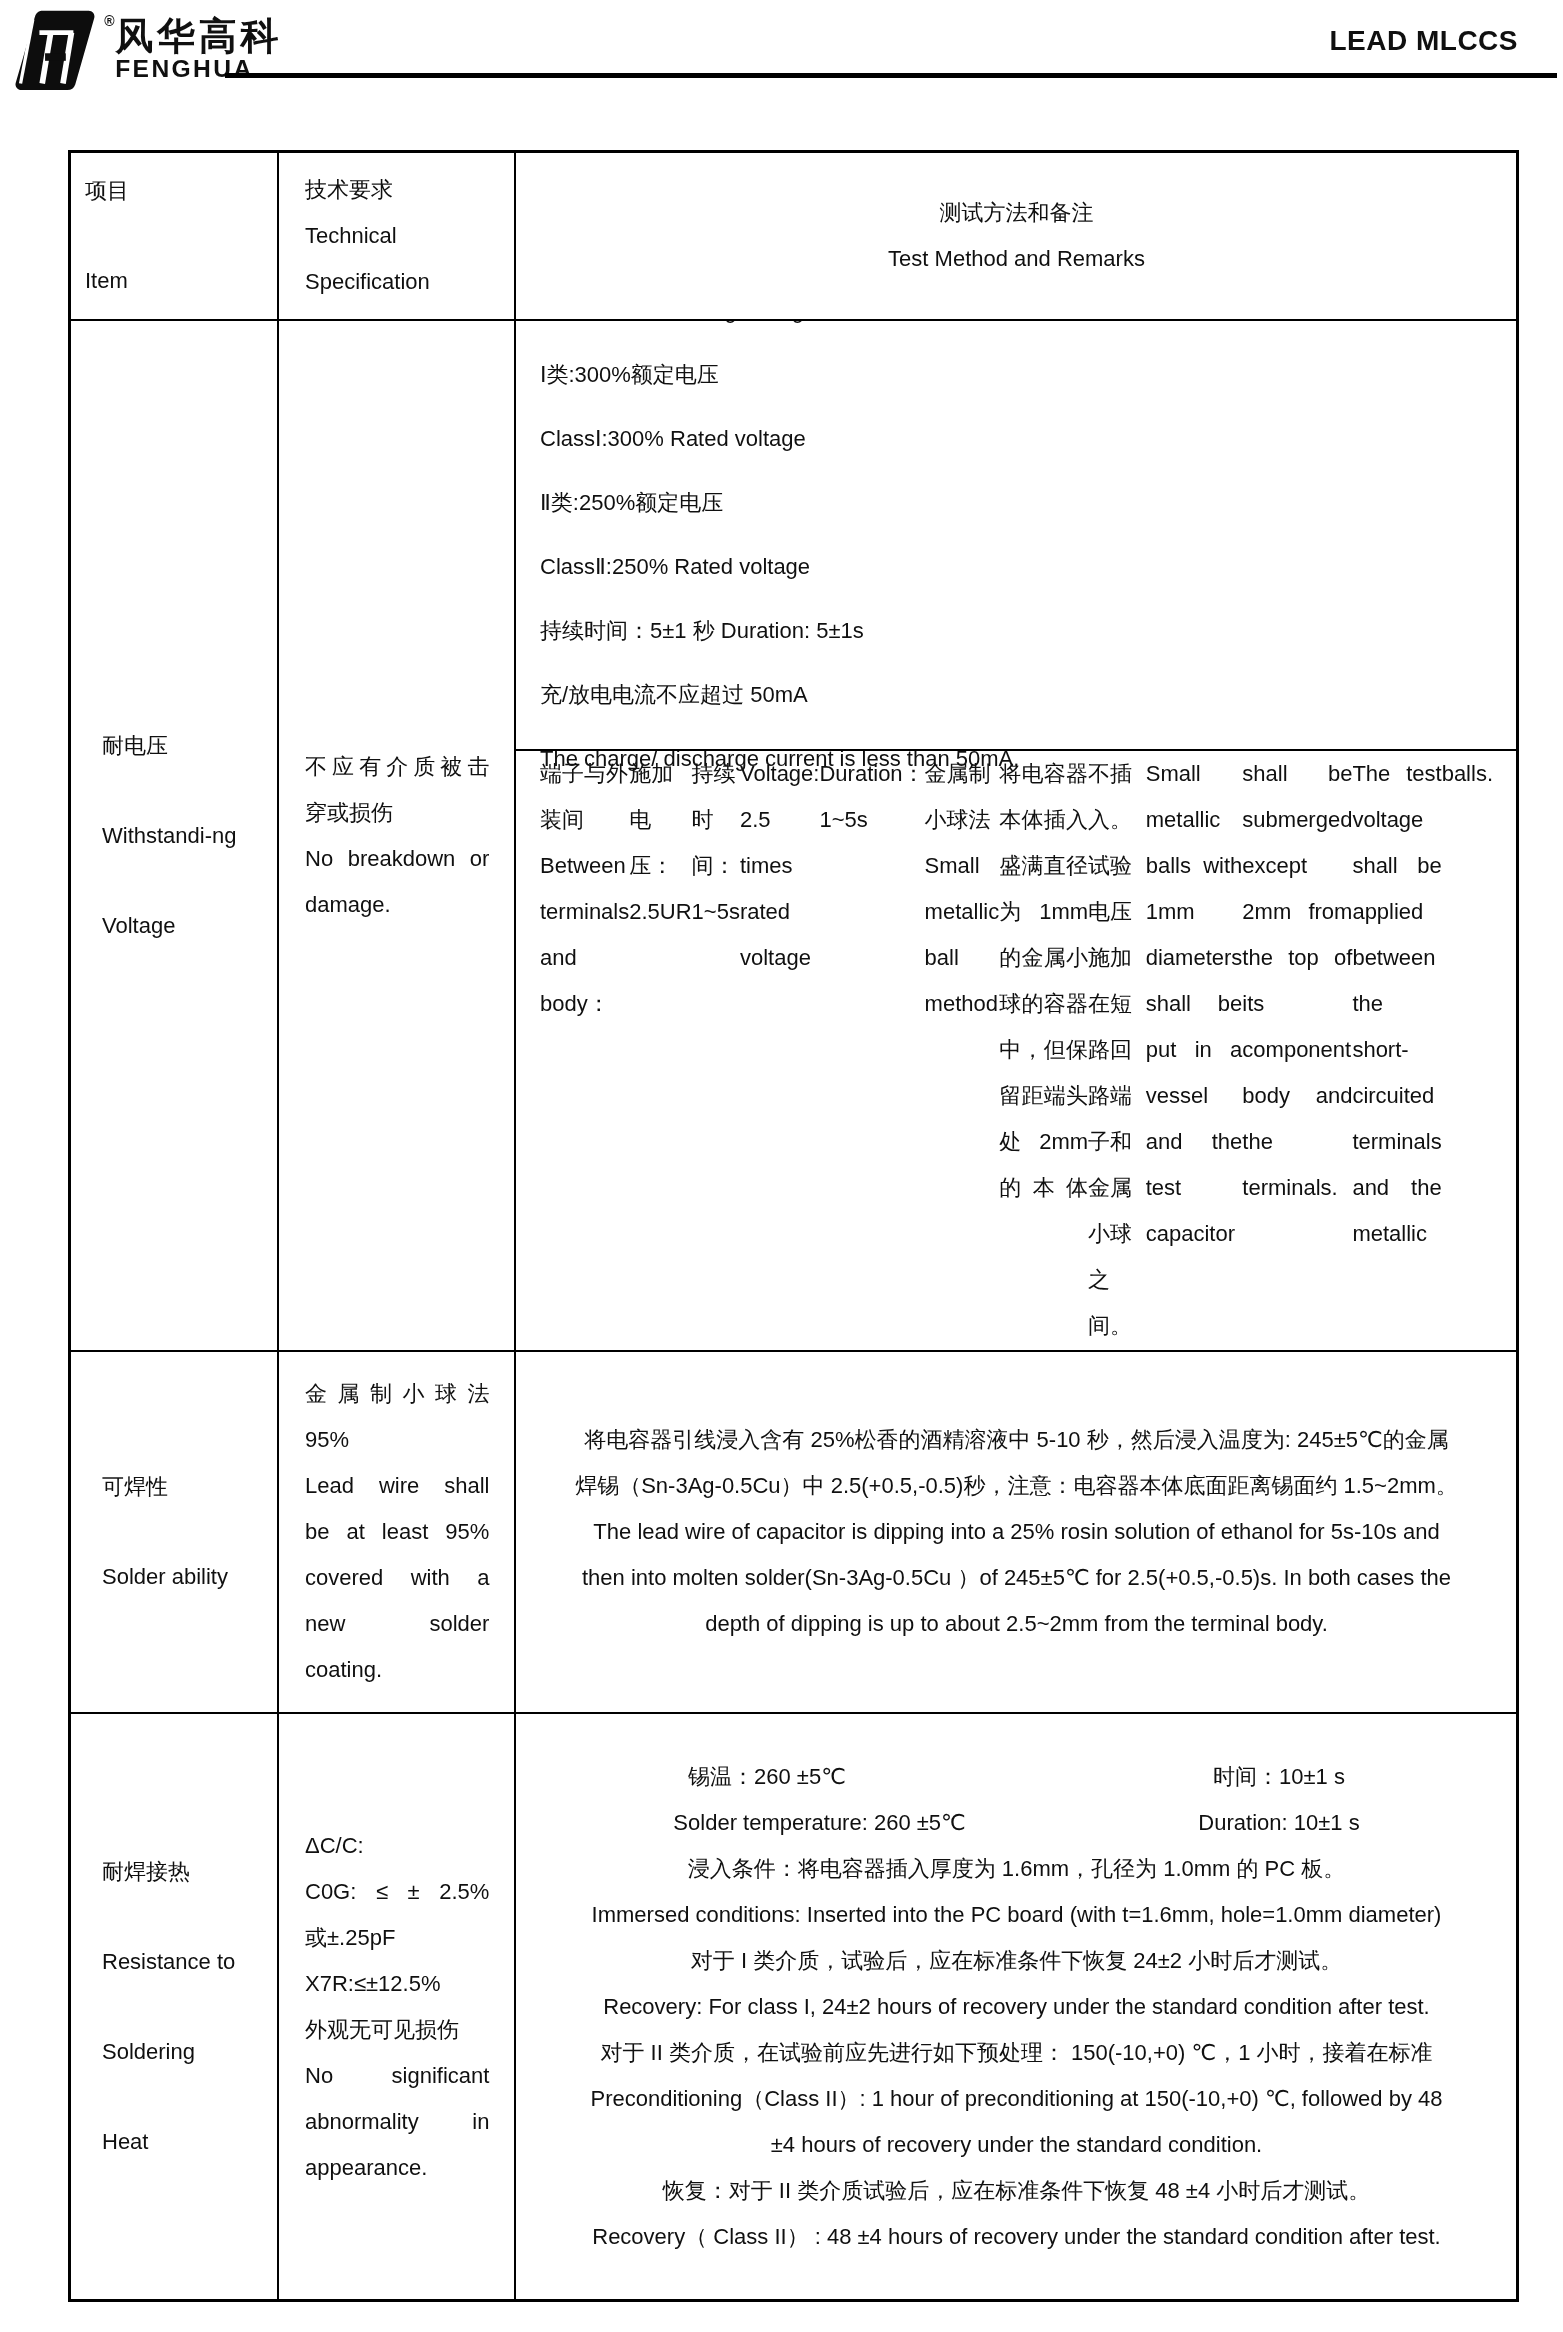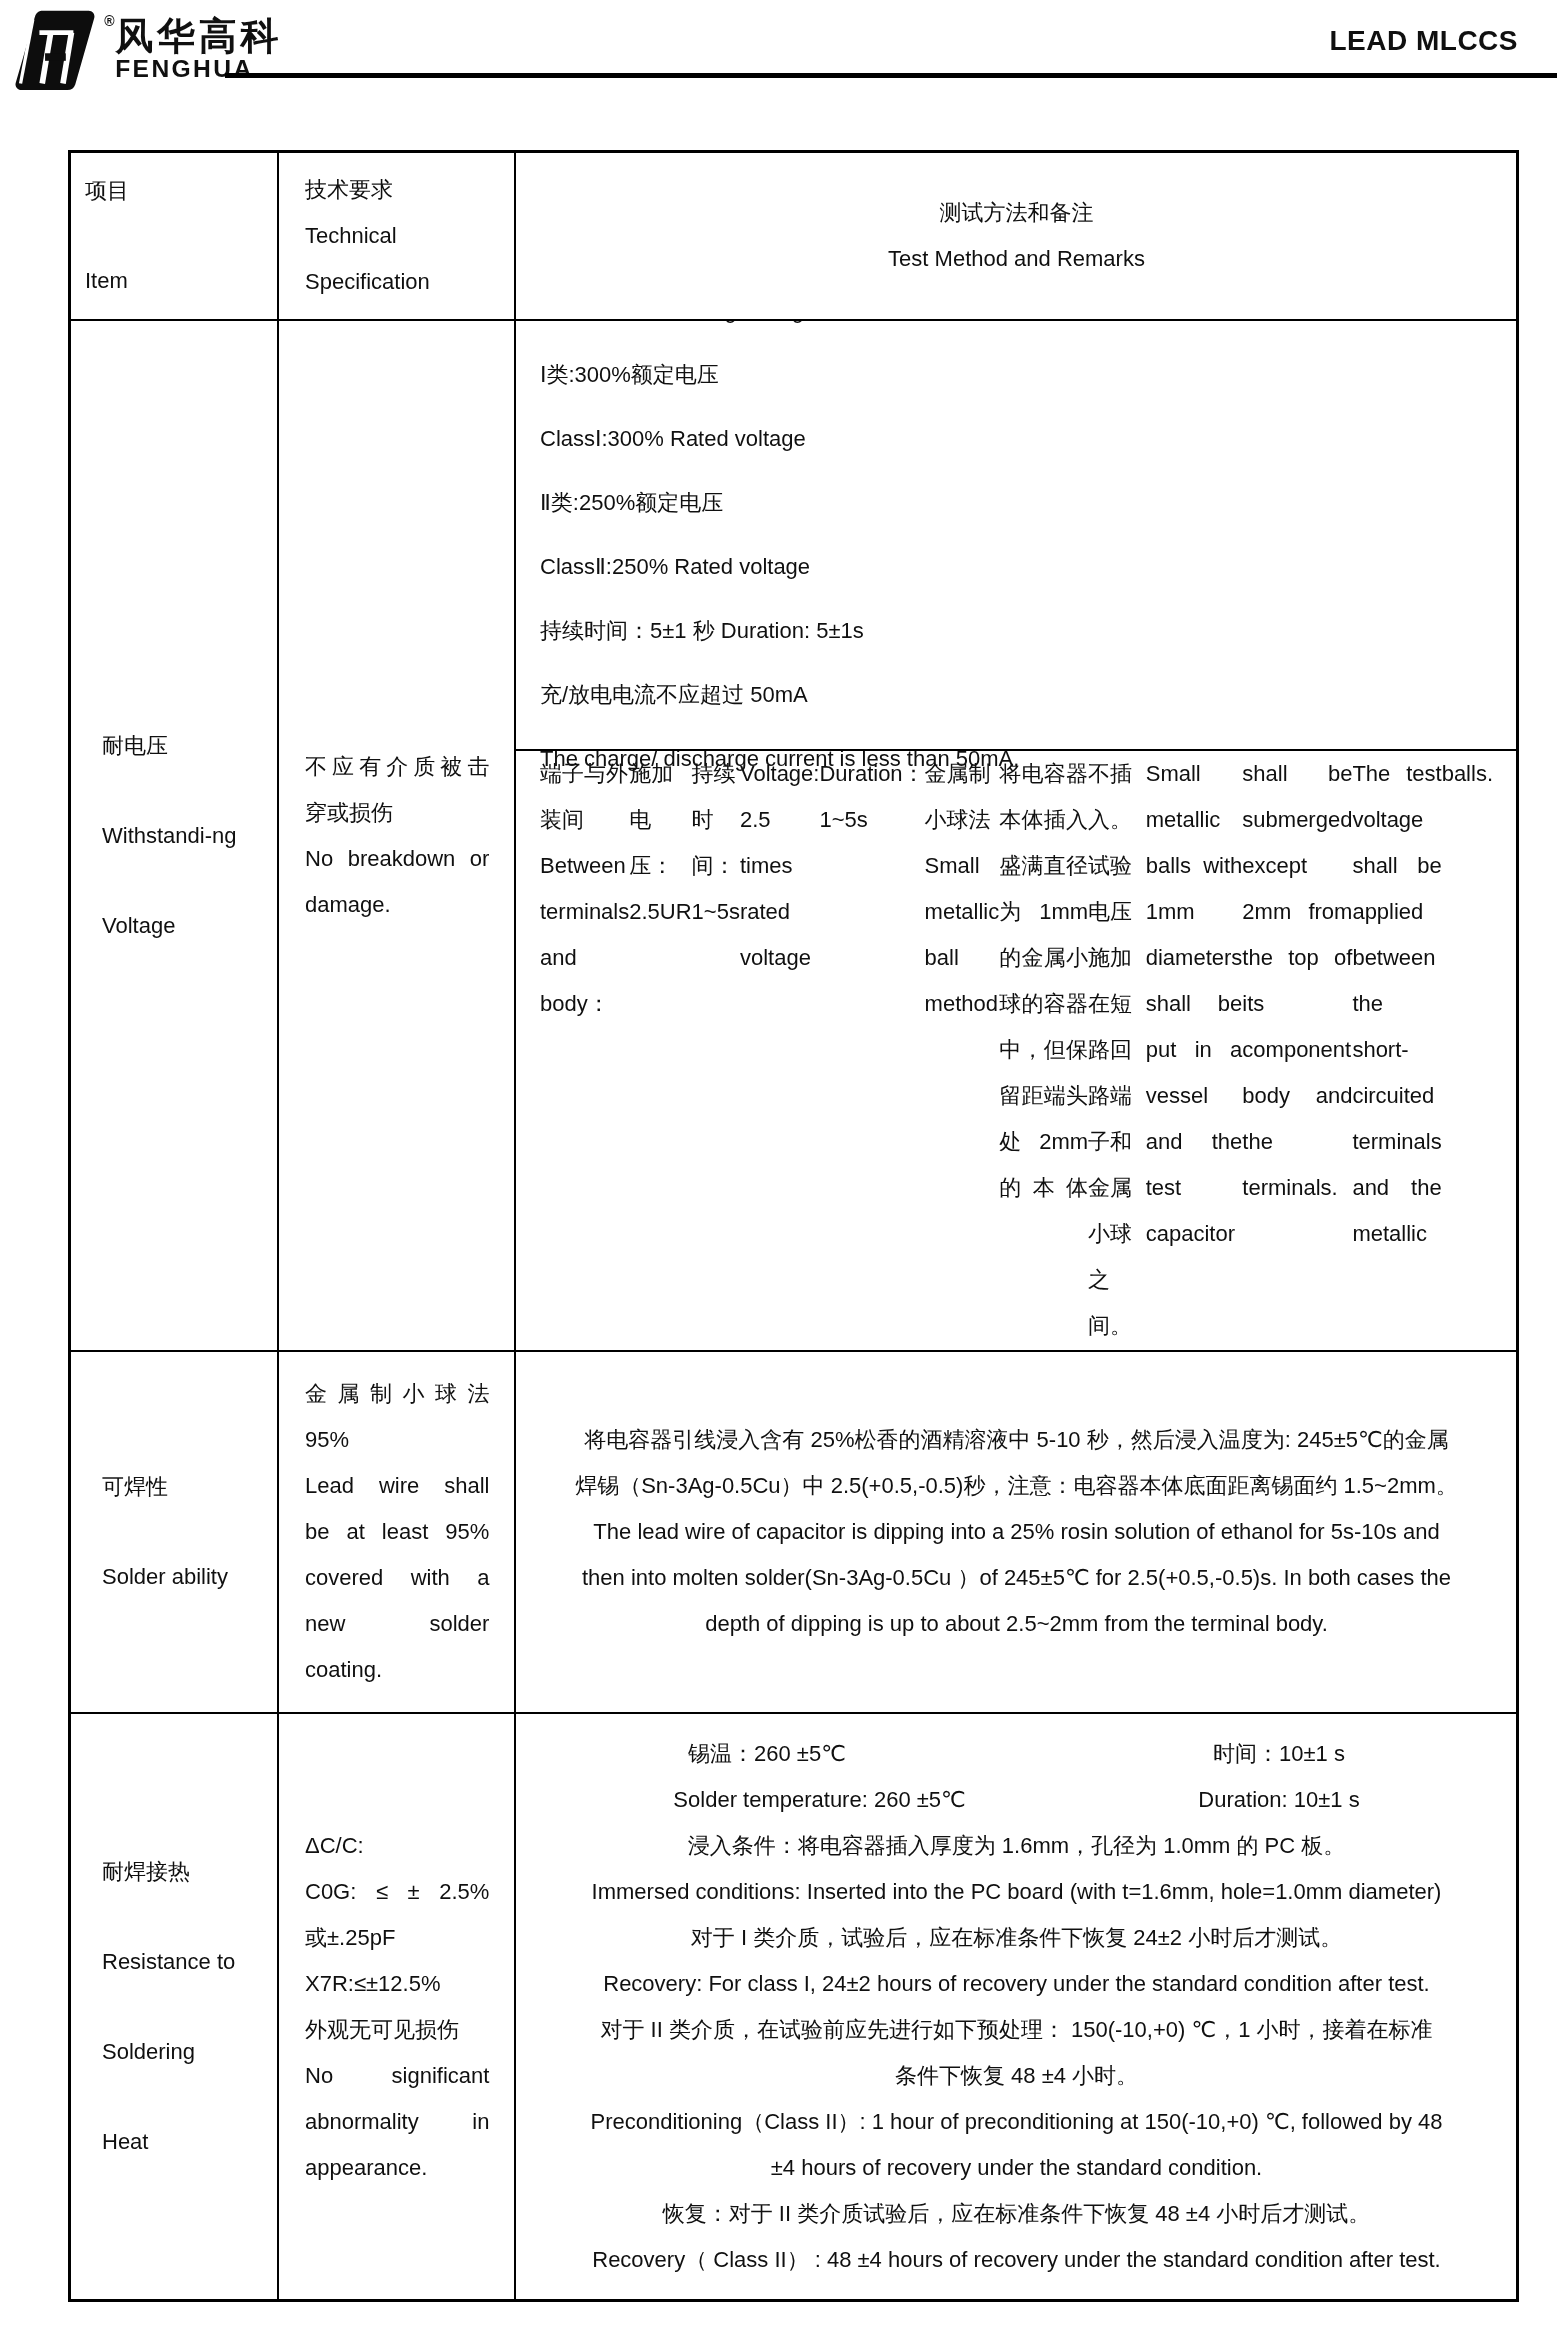--- a/index.html
+++ b/index.html
@@ -164,21 +164,20 @@
         <span class="lcol">锡温：260 ±5℃</span><span>时间：10±1 s</span>
       </div>
       <div class="line">
         <span class="lcol">Solder temperature: 260 ±5℃</span><span>Duration: 10±1 s</span>
       </div>
       <div class="line">浸入条件：将电容器插入厚度为 1.6mm，孔径为 1.0mm 的 PC 板。</div>
       <div class="line">Immersed conditions: Inserted into the PC board (with t=1.6mm, hole=1.0mm diameter)</div>
       <div class="line">对于 I 类介质，试验后，应在标准条件下恢复 24±2 小时后才测试。</div>
       <div class="line">Recovery: For class I, 24±2 hours of recovery under the standard condition after test.</div>
       <div class="line j">对于 II 类介质，在试验前应先进行如下预处理： 150(-10,+0) ℃，1 小时，接着在标准</div>
-      <div class="line">条件下恢复 48 ±4 小时。</div>
       <div class="line j">Preconditioning（Class II）: 1 hour of preconditioning at 150(-10,+0) ℃, followed by 48</div>
       <div class="line">±4 hours of recovery under the standard condition.</div>
       <div class="line">恢复：对于 II 类介质试验后，应在标准条件下恢复 48 ±4 小时后才测试。</div>
       <div class="line">Recovery（ Class II） : 48 ±4 hours of recovery under the standard condition after test.</div>
     </div>
 
   </div>
 </div>
 
 

